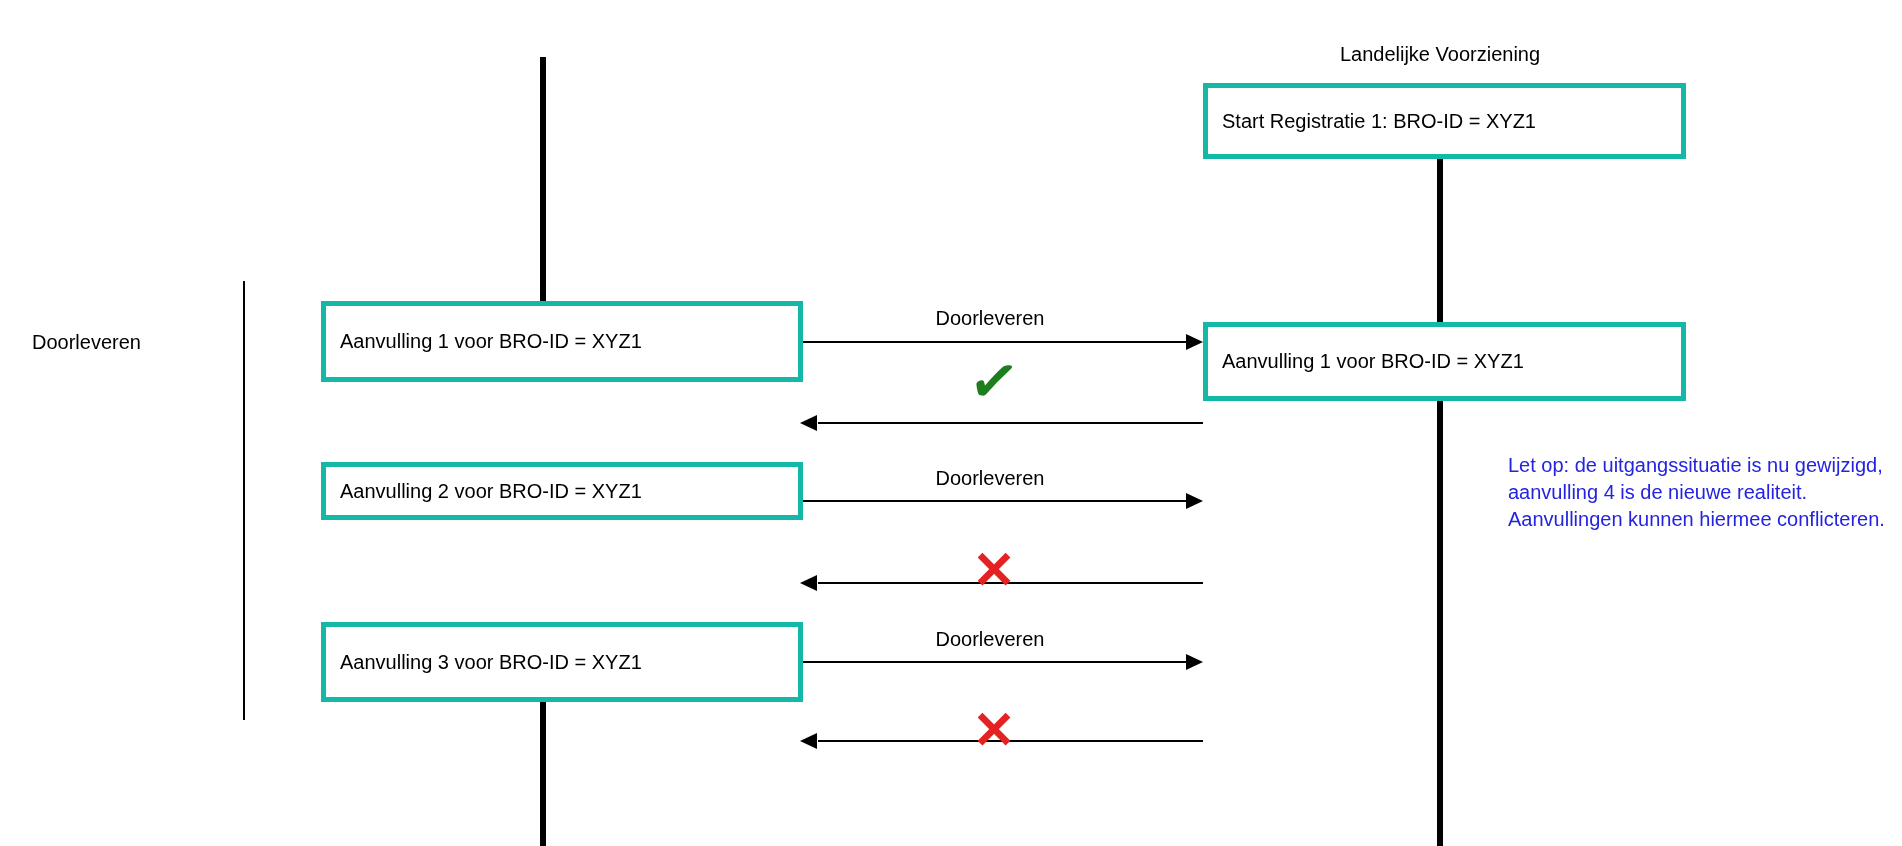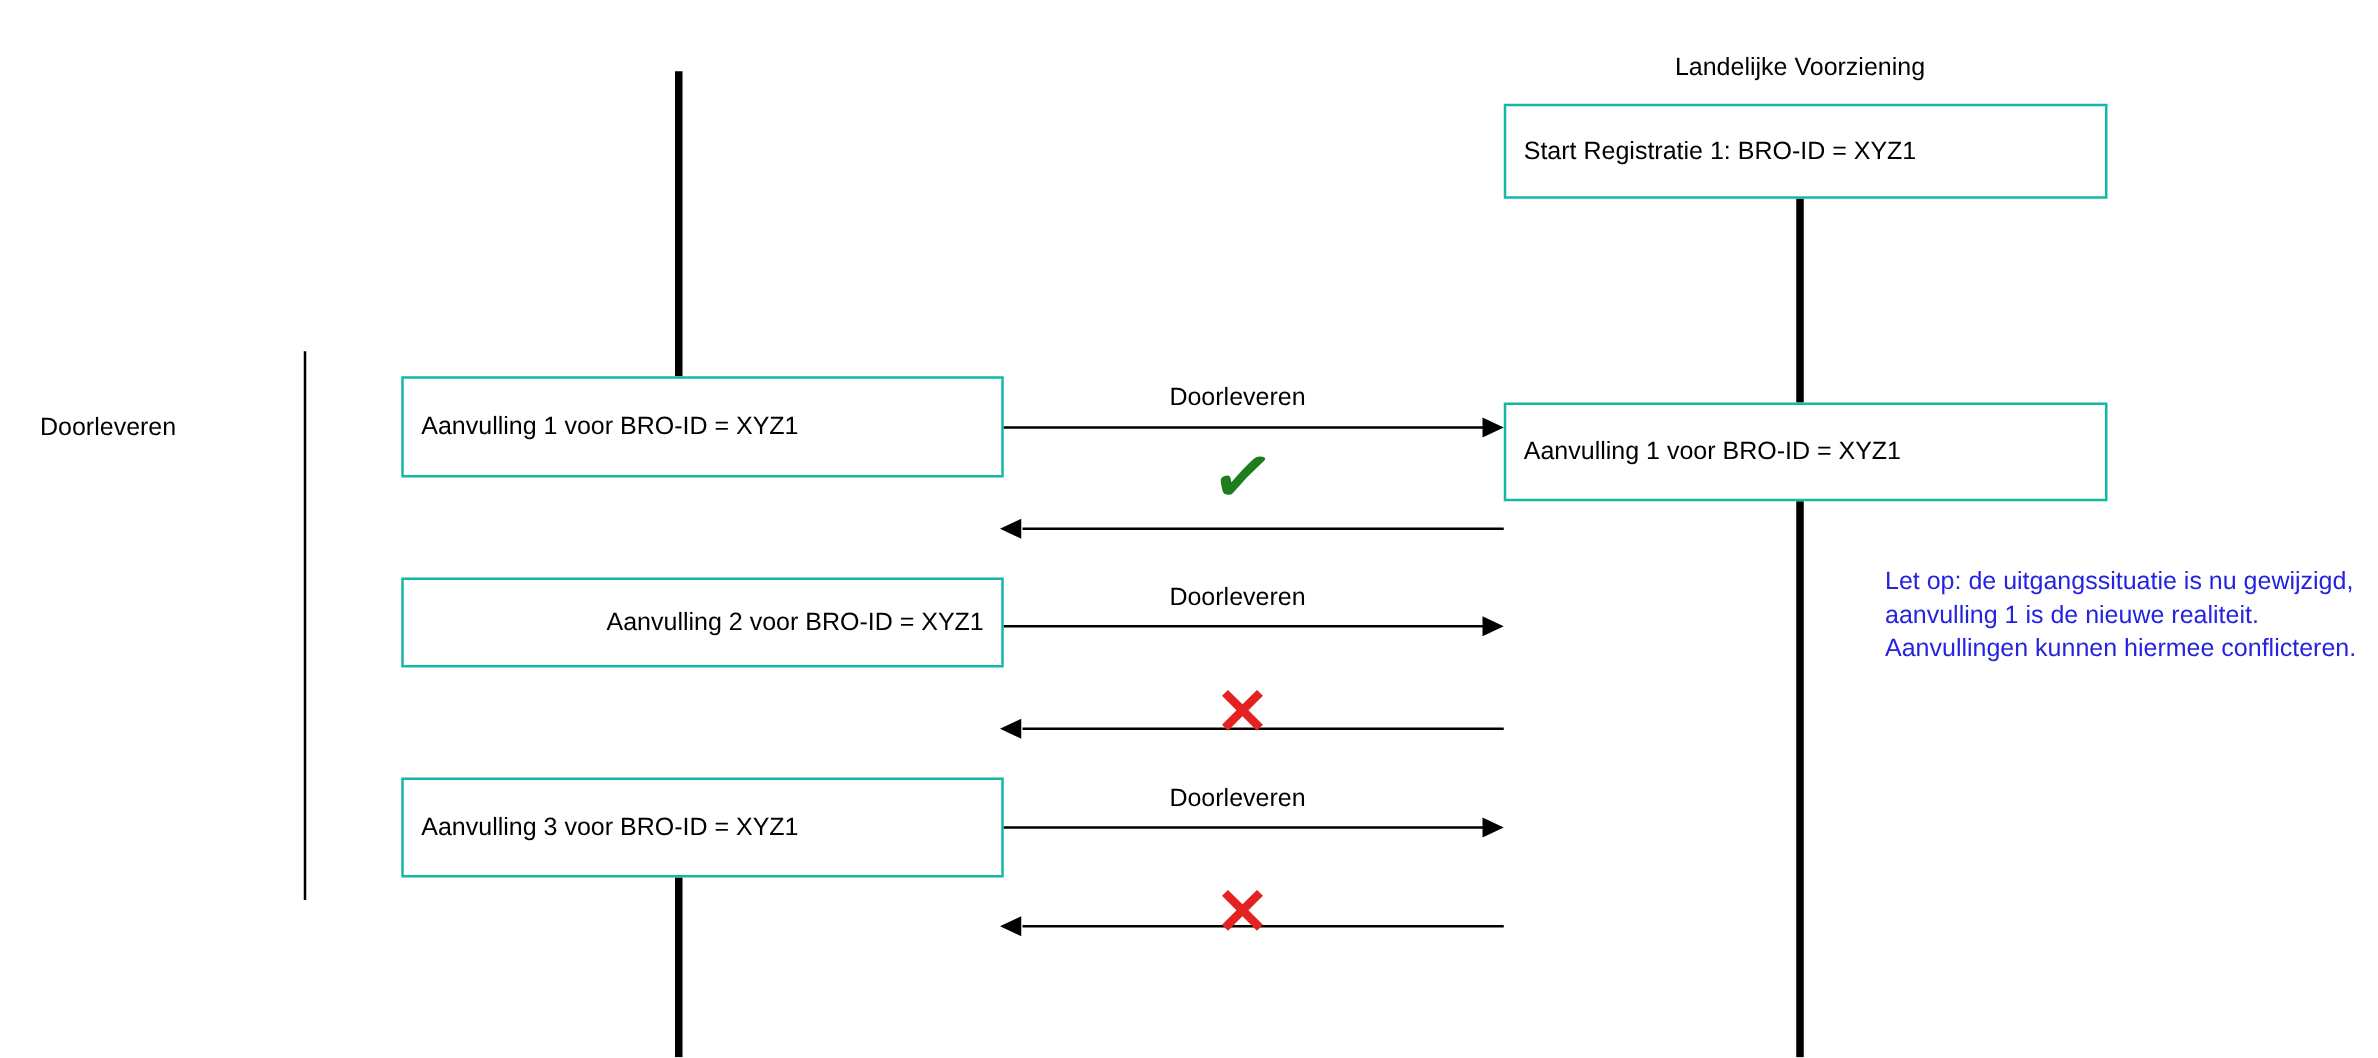--- a/index.html
+++ b/index.html
@@ -3,21 +3,21 @@
 <meta charset="utf-8">
 <style>
   html,body{margin:0;padding:0;background:#fff;}
   #canvas{
     position:relative;width:1902px;height:846px;background:#ffffff;
     font-family:"Liberation Sans", sans-serif;color:#000;overflow:hidden;
   }
   .title{position:absolute;font-size:20px;text-align:center;width:320px;}
   .lifeline{position:absolute;width:6px;background:#000;z-index:1;}
   .box{
-    position:absolute;background:#fff;border:2px solid #14b8a6;z-index:2;
+    position:absolute;background:#fff;border:5px solid #14b8a6;z-index:2;
     display:flex;align-items:center;padding:0 14px;font-size:20px;box-sizing:border-box;
   }
   .hline{position:absolute;height:0;border-top:2px solid #000;z-index:3;}
   .ah-r{position:absolute;width:0;height:0;border-top:8px solid transparent;
         border-bottom:8px solid transparent;border-left:17px solid #000;z-index:3;}
   .ah-l{position:absolute;width:0;height:0;border-top:8px solid transparent;
         border-bottom:8px solid transparent;border-right:17px solid #000;z-index:3;}
   .arrow-label{position:absolute;width:240px;text-align:center;font-size:20px;z-index:3;}
   .mark{position:absolute;z-index:4;text-align:center;line-height:1;}
   .mark-check{color:#1e7e1e;font-size:60px;font-weight:700;width:64px;transform:rotate(8deg);}
@@ -45,21 +45,21 @@
   </div>
 
   <div class="box" style="left:321px;top:301px;width:482px;height:81px;">
     <span>Aanvulling 1 voor BRO-ID = XYZ1</span>
   </div>
 
   <div class="box" style="left:1203px;top:322px;width:483px;height:79px;">
     <span>Aanvulling 1 voor BRO-ID = XYZ1</span>
   </div>
 
-  <div class="box" style="left:321px;top:462px;width:482px;height:72px;justify-content:flex-end;">
+  <div class="box" style="left:321px;top:462px;width:482px;height:58px;">
     <span>Aanvulling 2 voor BRO-ID = XYZ1</span>
   </div>
 
   <div class="box" style="left:321px;top:622px;width:482px;height:80px;">
     <span>Aanvulling 3 voor BRO-ID = XYZ1</span>
   </div>
 
   <div class="arrow-label" style="left:870px;top:307px;">Doorleveren</div>
   <div class="hline" style="left:803px;top:341px;width:385px;"></div>
   <div class="ah-r" style="left:1186px;top:334px;"></div>
@@ -77,15 +77,15 @@
   <div class="ah-l" style="left:800px;top:575px;"></div>
 
   <div class="arrow-label" style="left:870px;top:628px;">Doorleveren</div>
   <div class="hline" style="left:803px;top:661px;width:385px;"></div>
   <div class="ah-r" style="left:1186px;top:654px;"></div>
 
   <div class="mark mark-cross" style="left:970px;top:704px;">✕</div>
   <div class="hline" style="left:818px;top:740px;width:385px;"></div>
   <div class="ah-l" style="left:800px;top:733px;"></div>
 
-  <div class="note" style="left:1508px;top:452px;">Let op: de uitgangssituatie is nu gewijzigd, aanvulling 1 is de nieuwe realiteit. Aanvullingen kunnen hiermee conflicteren.</div>
+  <div class="note" style="left:1508px;top:452px;">Let op: de uitgangssituatie is nu gewijzigd, aanvulling 4 is de nieuwe realiteit. Aanvullingen kunnen hiermee conflicteren.</div>
 
 </div>
 
 </body></html>

